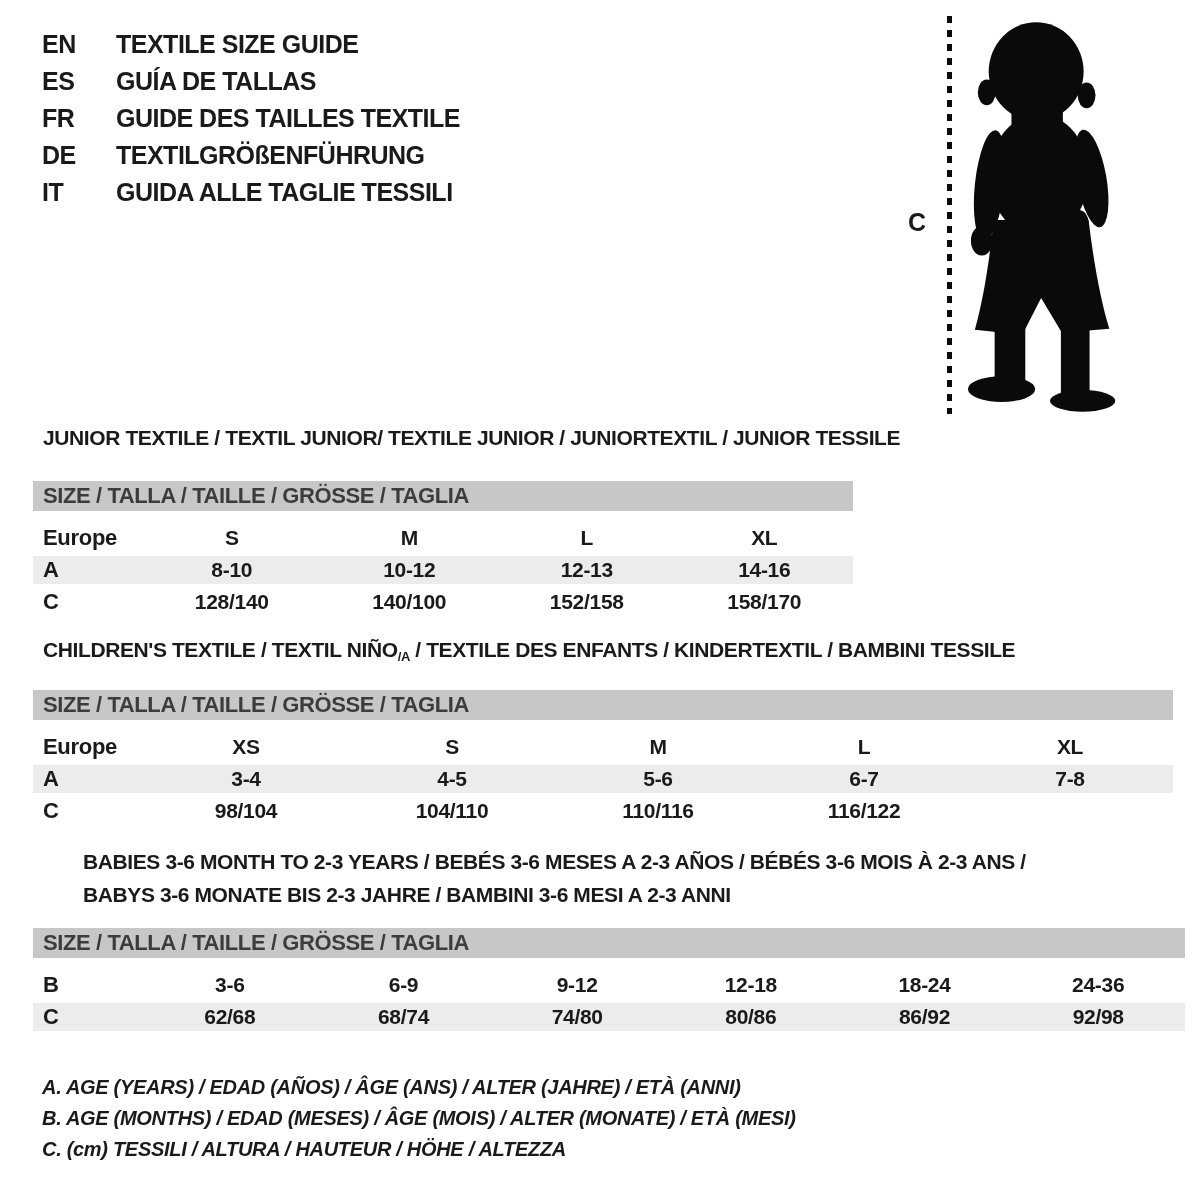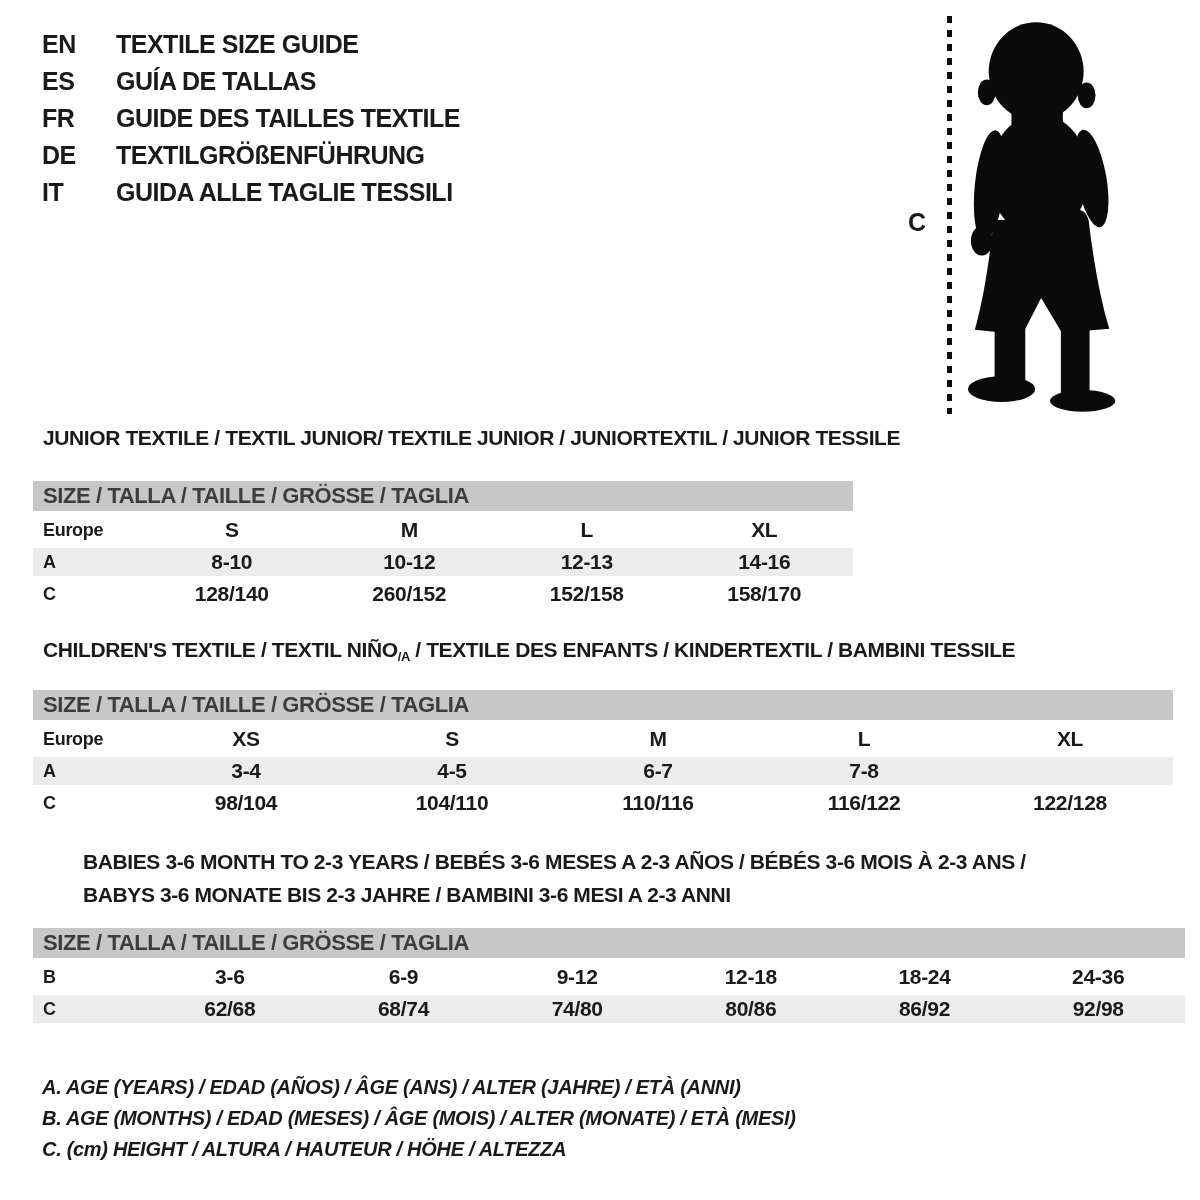--- a/index.html
+++ b/index.html
@@ -34,29 +34,29 @@
     position:absolute;left:43px;font-size:21px;font-weight:bold;
     letter-spacing:-0.4px;white-space:nowrap;
   }
   .sub{font-size:13px;vertical-align:-4px;font-weight:bold;}
 
   
   .table{position:absolute;left:33px;}
   .size-band{
     height:30px;line-height:30px;background:var(--table-header-bg);
     color:var(--header-text);font-size:22px;font-weight:bold;letter-spacing:-0.4px;
-    padding-left:10px;margin-bottom:3px;
+    padding-left:10px;margin-bottom:11px;
   }
   .t-row{display:grid;height:32px;line-height:32px;font-size:21px;font-weight:bold;letter-spacing:-0.3px;}
   .t-row.alt{background:var(--row-alt-bg);height:28px;line-height:28px;margin:2px 0;}
   .table-junior .t-row{grid-template-columns:110px repeat(4,1fr);}
   .table-children .t-row{grid-template-columns:110px repeat(5,1fr);}
   .table-babies .t-row{grid-template-columns:110px repeat(6,1fr);}
   .cell{text-align:center;}
-  .cell.label{text-align:left;padding-left:10px;font-size:18px;}
+  .cell.label{text-align:left;padding-left:10px;font-size:22px;}
 
   
   .legend{position:absolute;left:42px;top:1072px;}
   .legend-line{height:31px;line-height:31px;font-size:20px;font-weight:bold;letter-spacing:-0.3px;white-space:nowrap;font-style:italic;}
 </style>
 </head>
 <body>
 
 <div class="page">
 
@@ -117,51 +117,51 @@
     <div class="t-row alt">
       <div class="cell label">A</div>
       <div class="cell">8-10</div>
       <div class="cell">10-12</div>
       <div class="cell">12-13</div>
       <div class="cell">14-16</div>
     </div>
     <div class="t-row">
       <div class="cell label">C</div>
       <div class="cell">128/140</div>
-      <div class="cell">260/152</div>
+      <div class="cell">140/100</div>
       <div class="cell">152/158</div>
       <div class="cell">158/170</div>
     </div>
   </div>
 
   <div class="sec-title" style="top:638px;"><span>CHILDREN'S TEXTILE / TEXTIL NIÑO</span><span class="sub">/A</span><span> / TEXTILE DES ENFANTS / KINDERTEXTIL / BAMBINI TESSILE</span></div>
   <div class="table table-children" style="top:690px;width:1140px;">
     <div class="size-band">SIZE / TALLA / TAILLE / GRÖSSE / TAGLIA</div>
     <div class="t-row">
       <div class="cell label">Europe</div>
       <div class="cell">XS</div>
       <div class="cell">S</div>
       <div class="cell">M</div>
       <div class="cell">L</div>
       <div class="cell">XL</div>
     </div>
     <div class="t-row alt">
       <div class="cell label">A</div>
       <div class="cell">3-4</div>
       <div class="cell">4-5</div>
+      <div class="cell">5-6</div>
       <div class="cell">6-7</div>
       <div class="cell">7-8</div>
     </div>
     <div class="t-row">
       <div class="cell label">C</div>
       <div class="cell">98/104</div>
       <div class="cell">104/110</div>
       <div class="cell">110/116</div>
       <div class="cell">116/122</div>
-      <div class="cell">122/128</div>
     </div>
   </div>
 
   <div class="sec-title" style="top:845px;line-height:33px;margin-left:40px;">
     <div>BABIES 3-6 MONTH TO 2-3 YEARS / BEBÉS 3-6 MESES A 2-3 AÑOS / BÉBÉS 3-6 MOIS À 2-3 ANS /</div>
     <div>BABYS 3-6 MONATE BIS 2-3 JAHRE / BAMBINI 3-6 MESI A 2-3 ANNI</div>
   </div>
   <div class="table table-babies" style="top:928px;width:1152px;">
     <div class="size-band">SIZE / TALLA / TAILLE / GRÖSSE / TAGLIA</div>
     <div class="t-row">
@@ -180,16 +180,16 @@
       <div class="cell">74/80</div>
       <div class="cell">80/86</div>
       <div class="cell">86/92</div>
       <div class="cell">92/98</div>
     </div>
   </div>
 
   <div class="legend">
     <div class="legend-line">A. AGE (YEARS) / EDAD (AÑOS) / ÂGE (ANS) / ALTER (JAHRE) / ETÀ (ANNI)</div>
     <div class="legend-line">B. AGE (MONTHS) / EDAD (MESES) / ÂGE (MOIS) / ALTER (MONATE) / ETÀ (MESI)</div>
-    <div class="legend-line">C. (cm) HEIGHT / ALTURA / HAUTEUR / HÖHE / ALTEZZA</div>
+    <div class="legend-line">C. (cm) TESSILI / ALTURA / HAUTEUR / HÖHE / ALTEZZA</div>
   </div>
 
 </div>
 
 </body></html>

